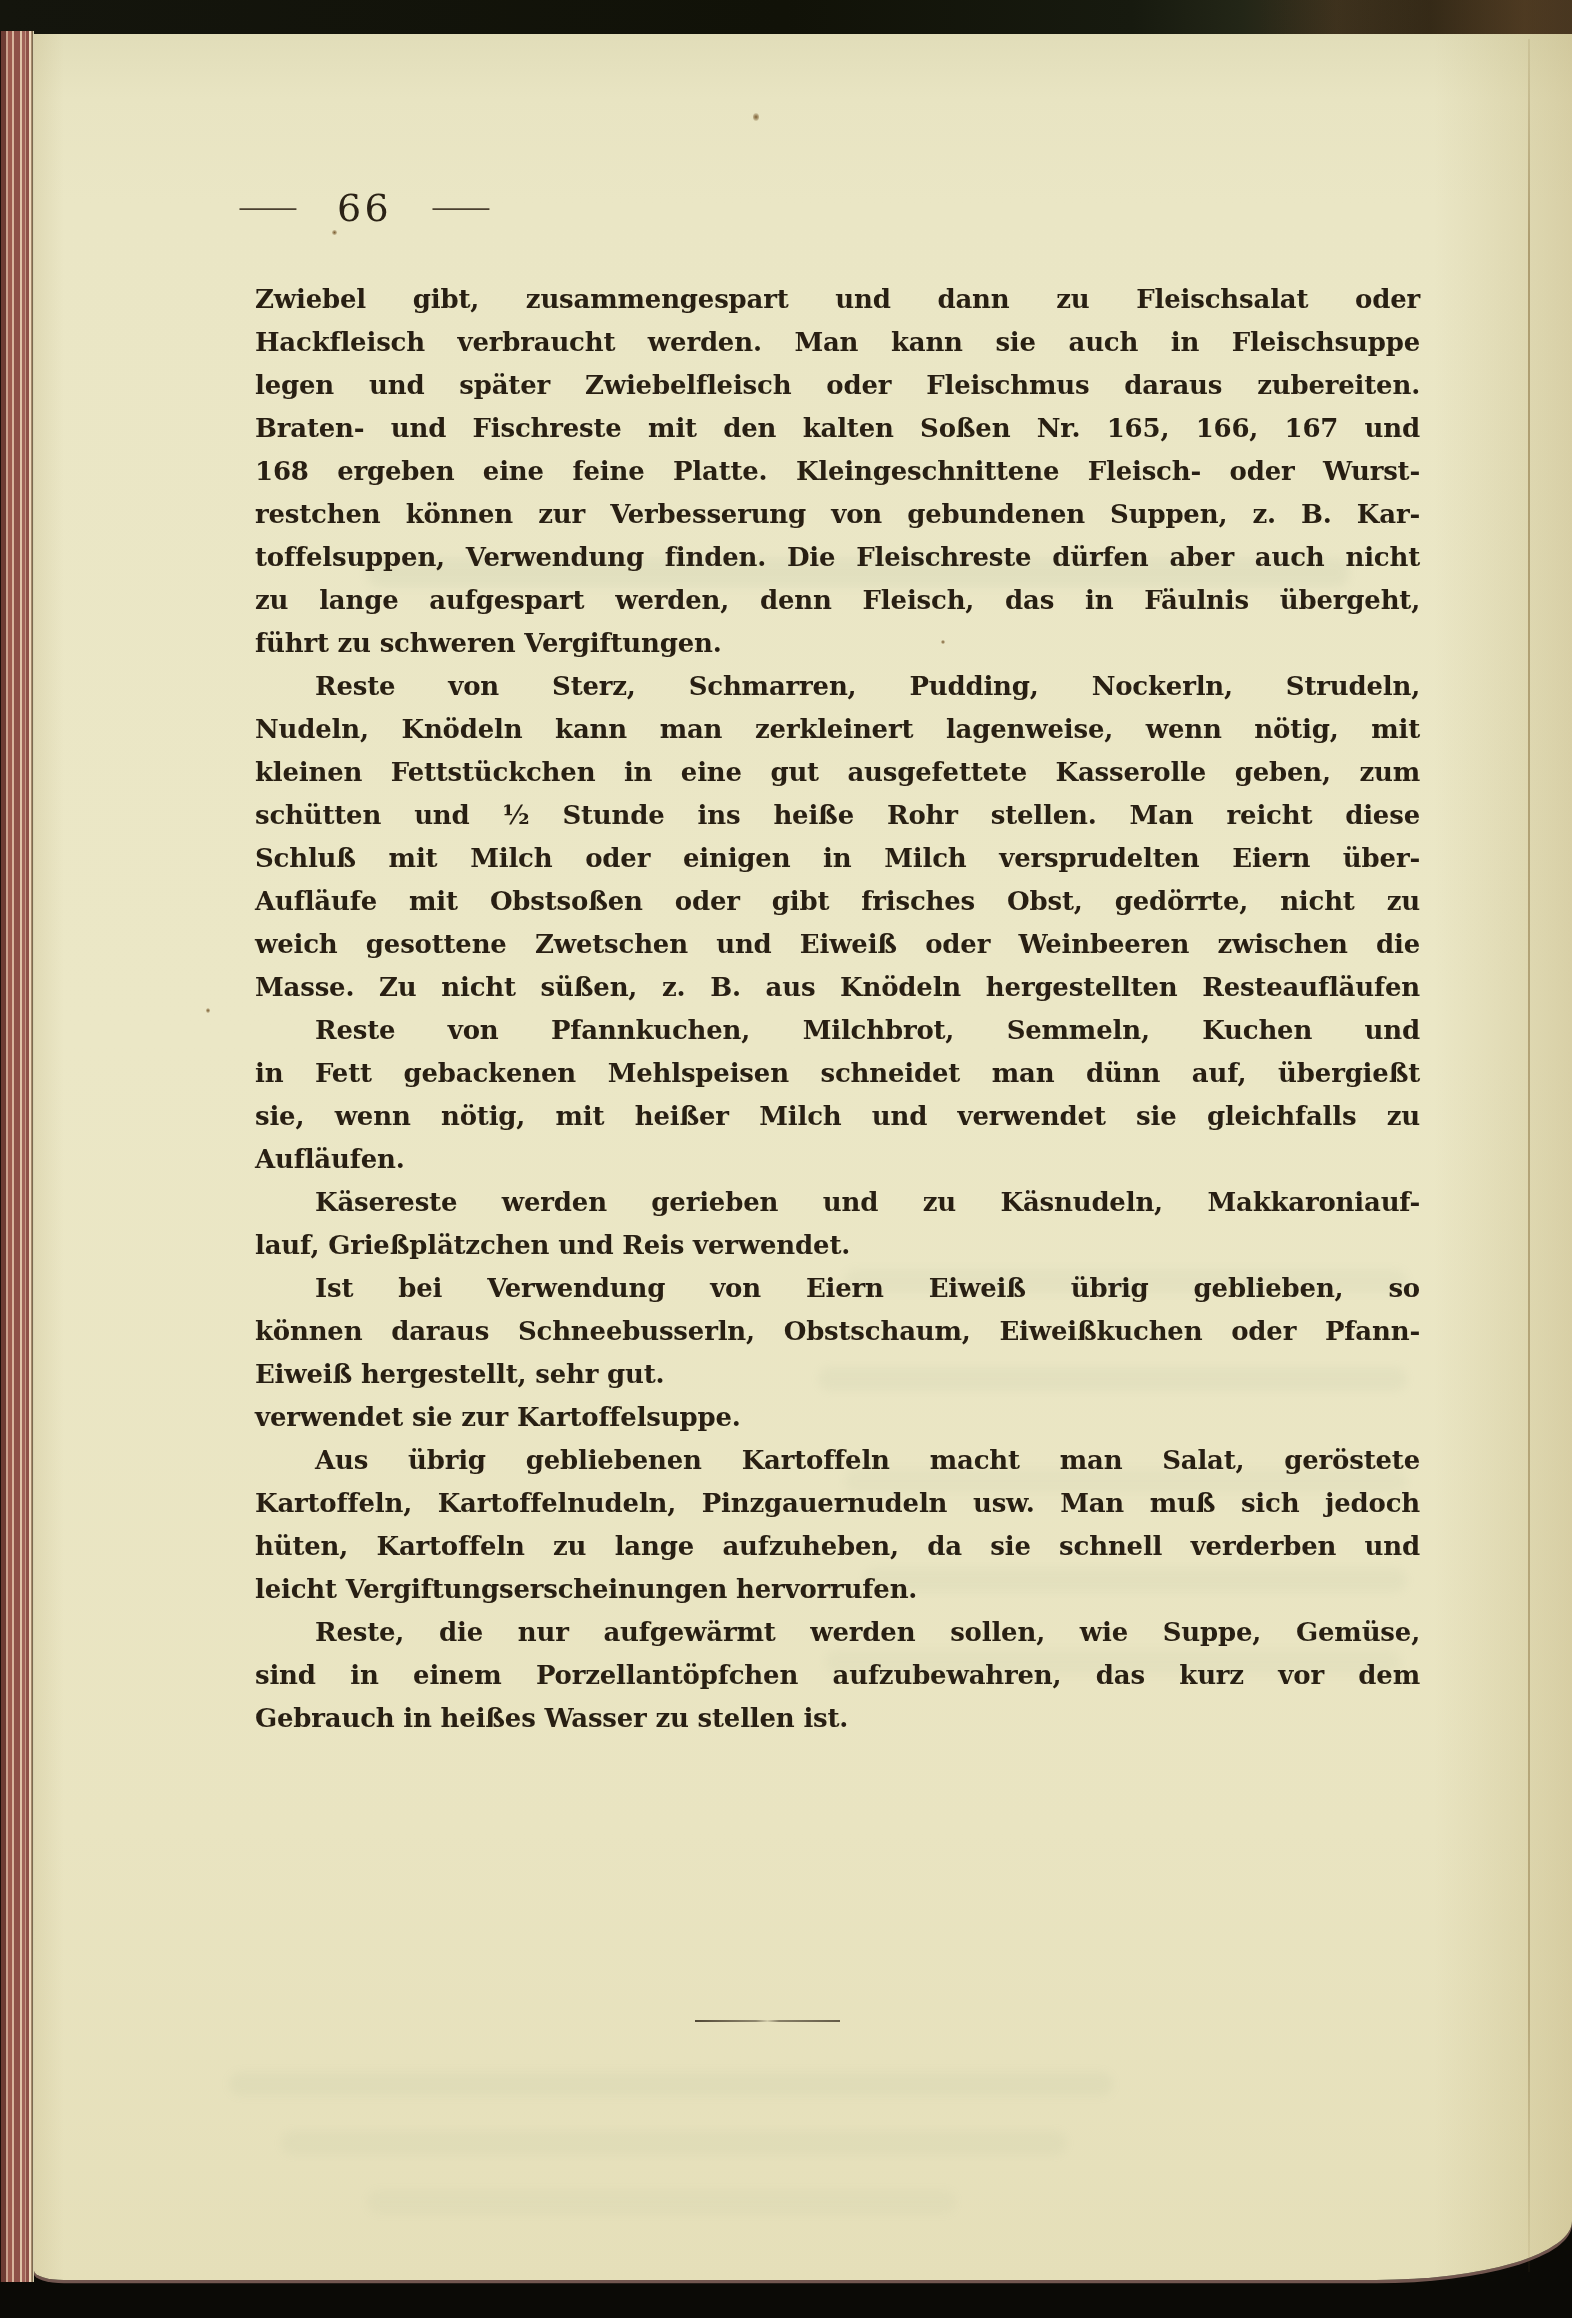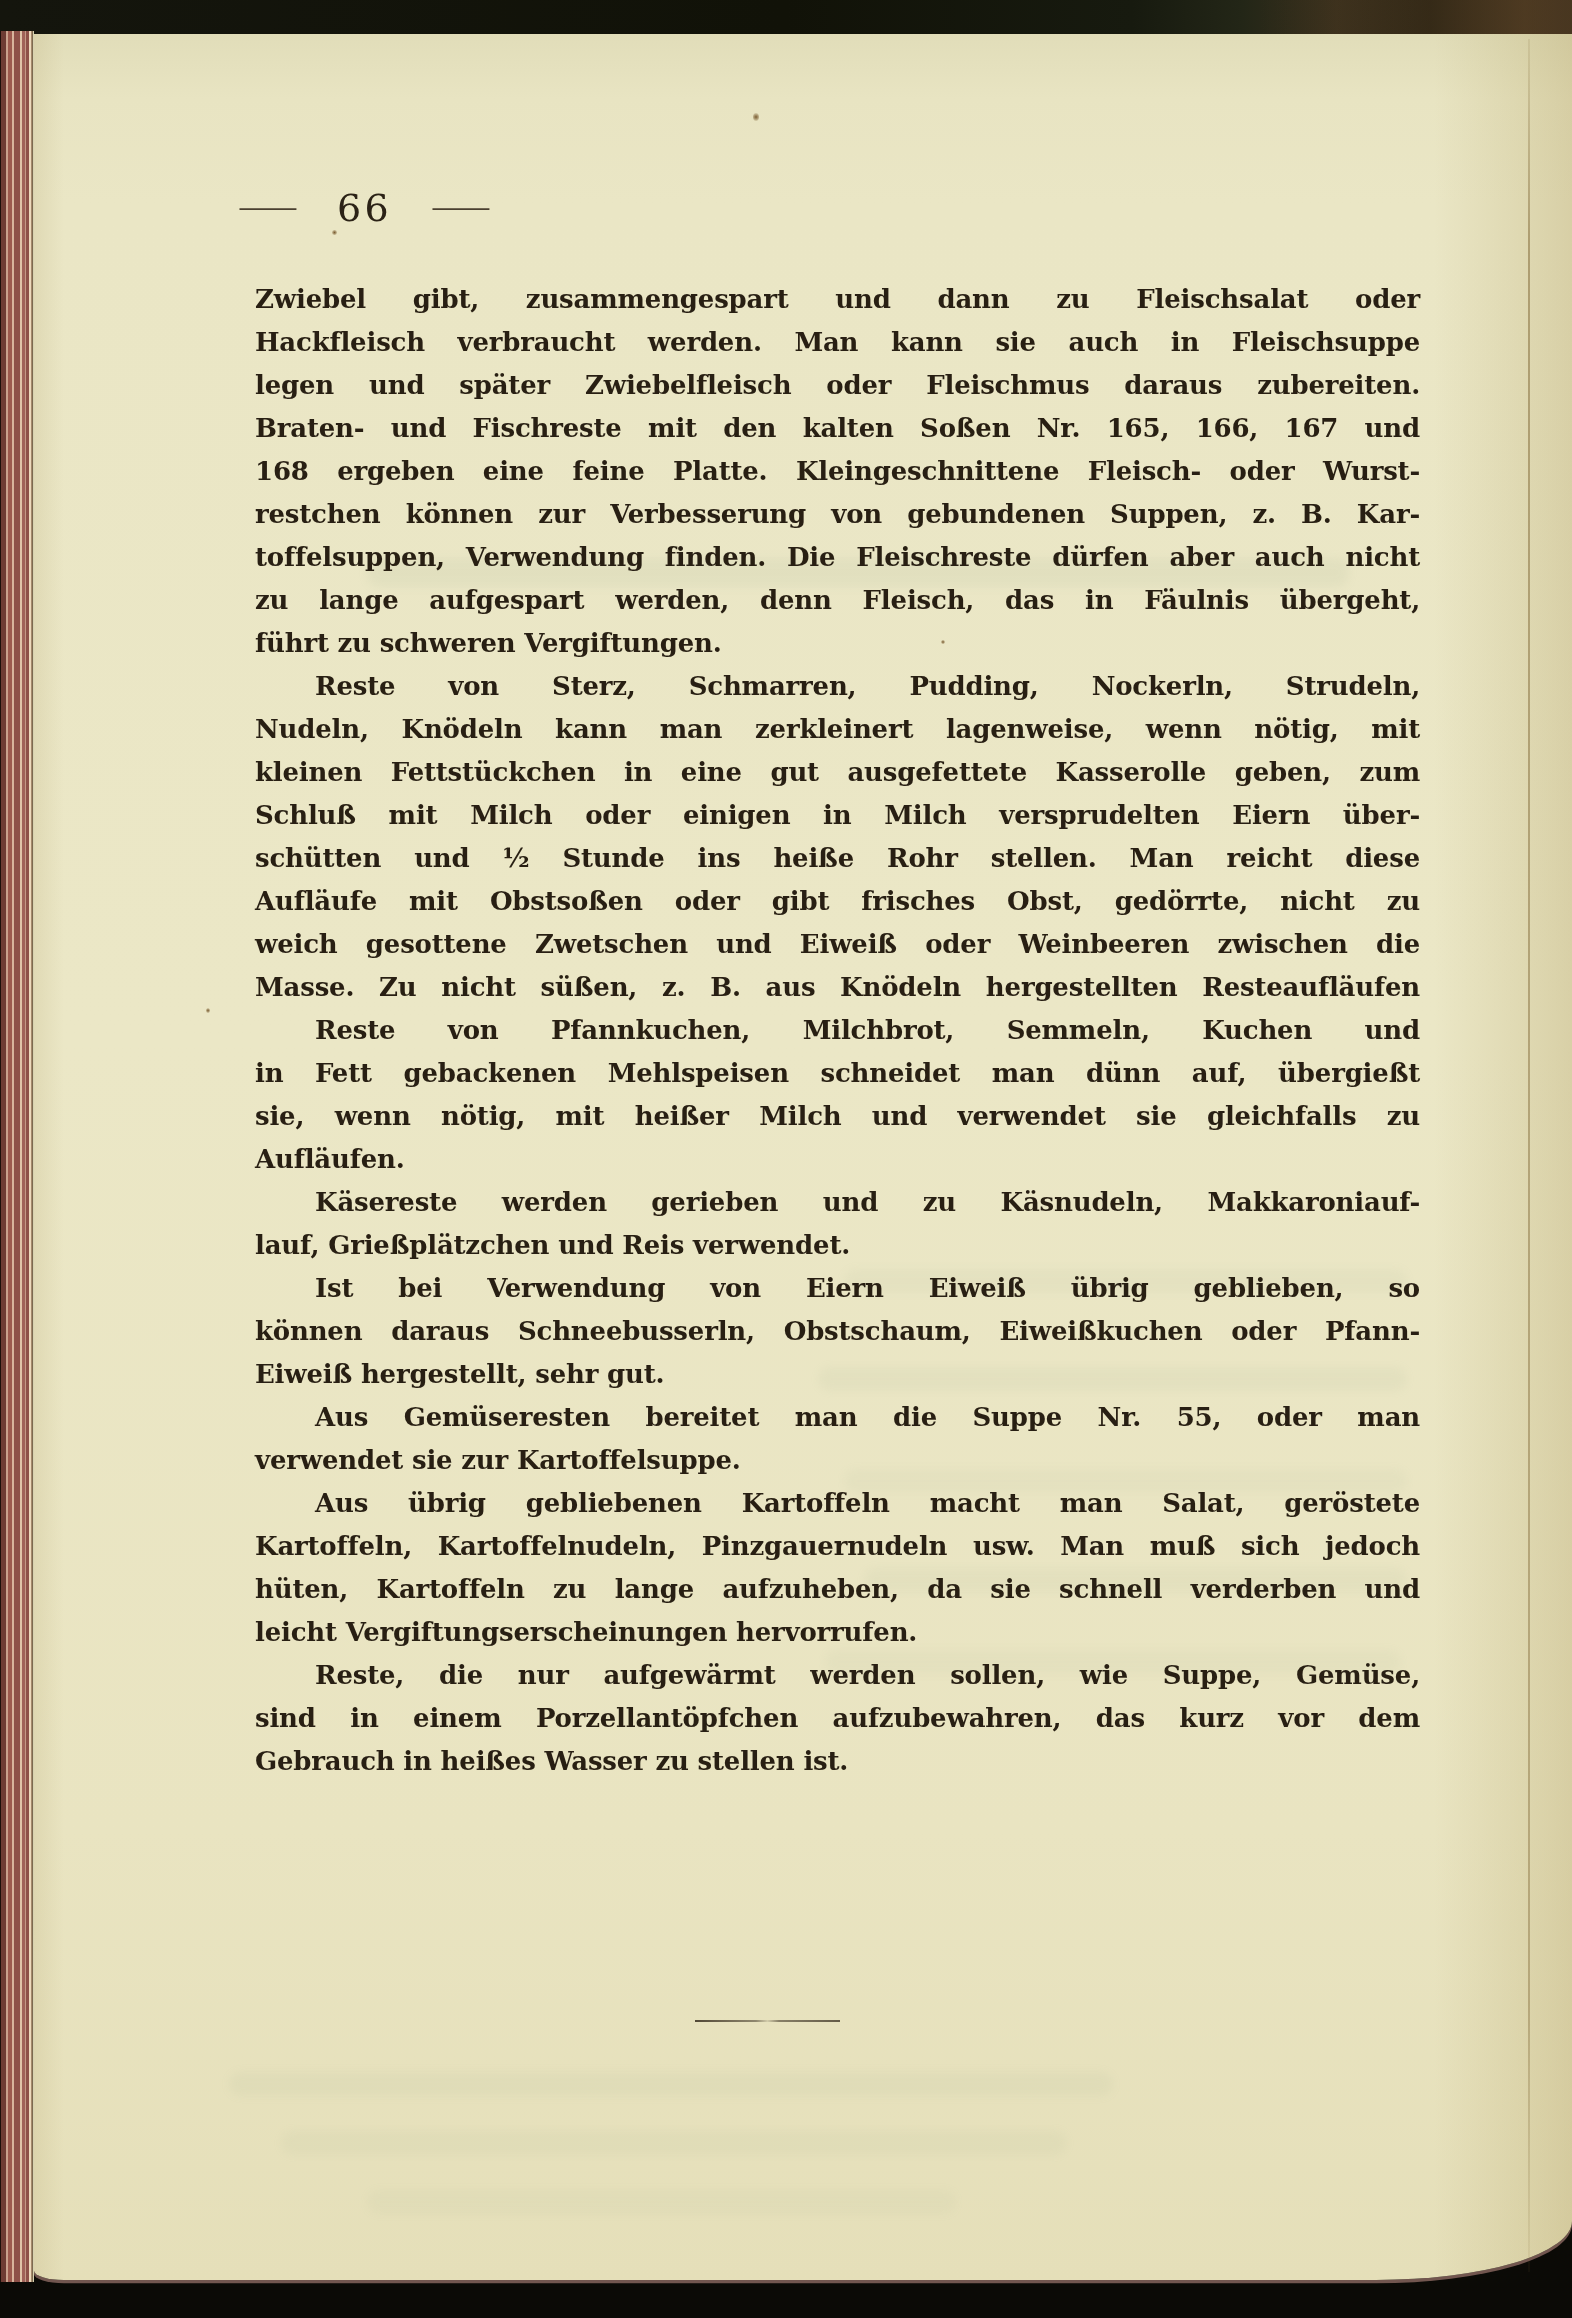--- a/index.html
+++ b/index.html
@@ -125,35 +125,34 @@
       <div class="line">legen und später Zwiebelfleisch oder Fleischmus daraus zubereiten.</div>
       <div class="line">Braten- und Fischreste mit den kalten Soßen Nr. 165, 166, 167 und</div>
       <div class="line">168 ergeben eine feine Platte. Kleingeschnittene Fleisch- oder Wurst-</div>
       <div class="line">restchen können zur Verbesserung von gebundenen Suppen, z. B. Kar-</div>
       <div class="line">toffelsuppen, Verwendung finden. Die Fleischreste dürfen aber auch nicht</div>
       <div class="line">zu lange aufgespart werden, denn Fleisch, das in Fäulnis übergeht,</div>
       <div class="line last">führt zu schweren Vergiftungen.</div>
       <div class="line indent">Reste von Sterz, Schmarren, Pudding, Nockerln, Strudeln,</div>
       <div class="line">Nudeln, Knödeln kann man zerkleinert lagenweise, wenn nötig, mit</div>
       <div class="line">kleinen Fettstückchen in eine gut ausgefettete Kasserolle geben, zum</div>
+      <div class="line">schütten und ½ Stunde ins heiße Rohr stellen. Man reicht diese</div>
       <div class="line">Schluß mit Milch oder einigen in Milch versprudelten Eiern über-</div>
-      <div class="line">schütten und ½ Stunde ins heiße Rohr stellen. Man reicht diese</div>
       <div class="line">Aufläufe mit Obstsoßen oder gibt frisches Obst, gedörrte, nicht zu</div>
       <div class="line">weich gesottene Zwetschen und Eiweiß oder Weinbeeren zwischen die</div>
       <div class="line">Masse. Zu nicht süßen, z. B. aus Knödeln hergestellten Resteaufläufen</div>
       <div class="line indent">Reste von Pfannkuchen, Milchbrot, Semmeln, Kuchen und</div>
       <div class="line">in Fett gebackenen Mehlspeisen schneidet man dünn auf, übergießt</div>
       <div class="line">sie, wenn nötig, mit heißer Milch und verwendet sie gleichfalls zu</div>
       <div class="line last">Aufläufen.</div>
       <div class="line indent">Käsereste werden gerieben und zu Käsnudeln, Makkaroniauf-</div>
       <div class="line last">lauf, Grießplätzchen und Reis verwendet.</div>
       <div class="line indent">Ist bei Verwendung von Eiern Eiweiß übrig geblieben, so</div>
       <div class="line">können daraus Schneebusserln, Obstschaum, Eiweißkuchen oder Pfann-</div>
       <div class="line last">Eiweiß hergestellt, sehr gut.</div>
-      <div class="line indent">Aus Gemüseresten bereitet man die Suppe Nr. 55, oder man</div>
       <div class="line last">verwendet sie zur Kartoffelsuppe.</div>
       <div class="line indent">Aus übrig gebliebenen Kartoffeln macht man Salat, geröstete</div>
       <div class="line">Kartoffeln, Kartoffelnudeln, Pinzgauernudeln usw. Man muß sich jedoch</div>
       <div class="line">hüten, Kartoffeln zu lange aufzuheben, da sie schnell verderben und</div>
       <div class="line last">leicht Vergiftungserscheinungen hervorrufen.</div>
       <div class="line indent">Reste, die nur aufgewärmt werden sollen, wie Suppe, Gemüse,</div>
       <div class="line">sind in einem Porzellantöpfchen aufzubewahren, das kurz vor dem</div>
       <div class="line last">Gebrauch in heißes Wasser zu stellen ist.</div>
     </div>
 

